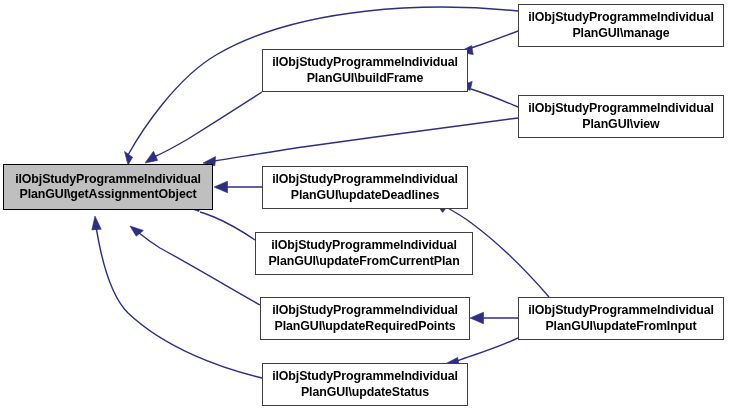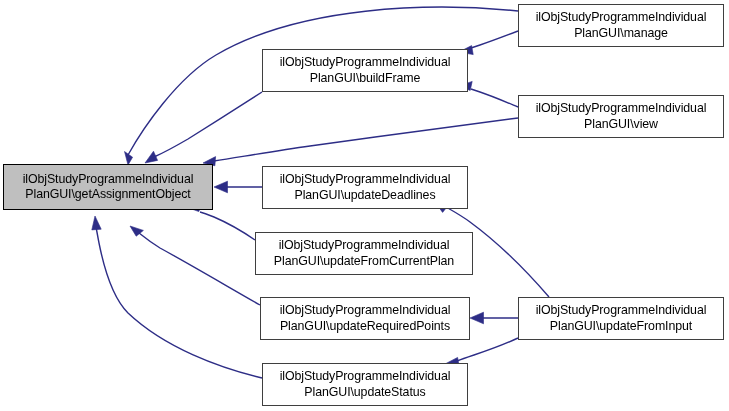--- a/index.html
+++ b/index.html
@@ -50,20 +50,21 @@
     z-index: 2;
   }
   .node.focus {
     background: #bfbfbf;
     border: 1px solid #000000;
   }
   .node-label {
     display: block;
     width: 100%;
     white-space: pre-line;
+    font-weight: bold;
   }
 </style>
 </head>
 <body>
 
 <div id="graph-root">
 
   <svg id="graph-svg" viewBox="0 0 729 411" xmlns="http://www.w3.org/2000/svg">
 
     <g>

